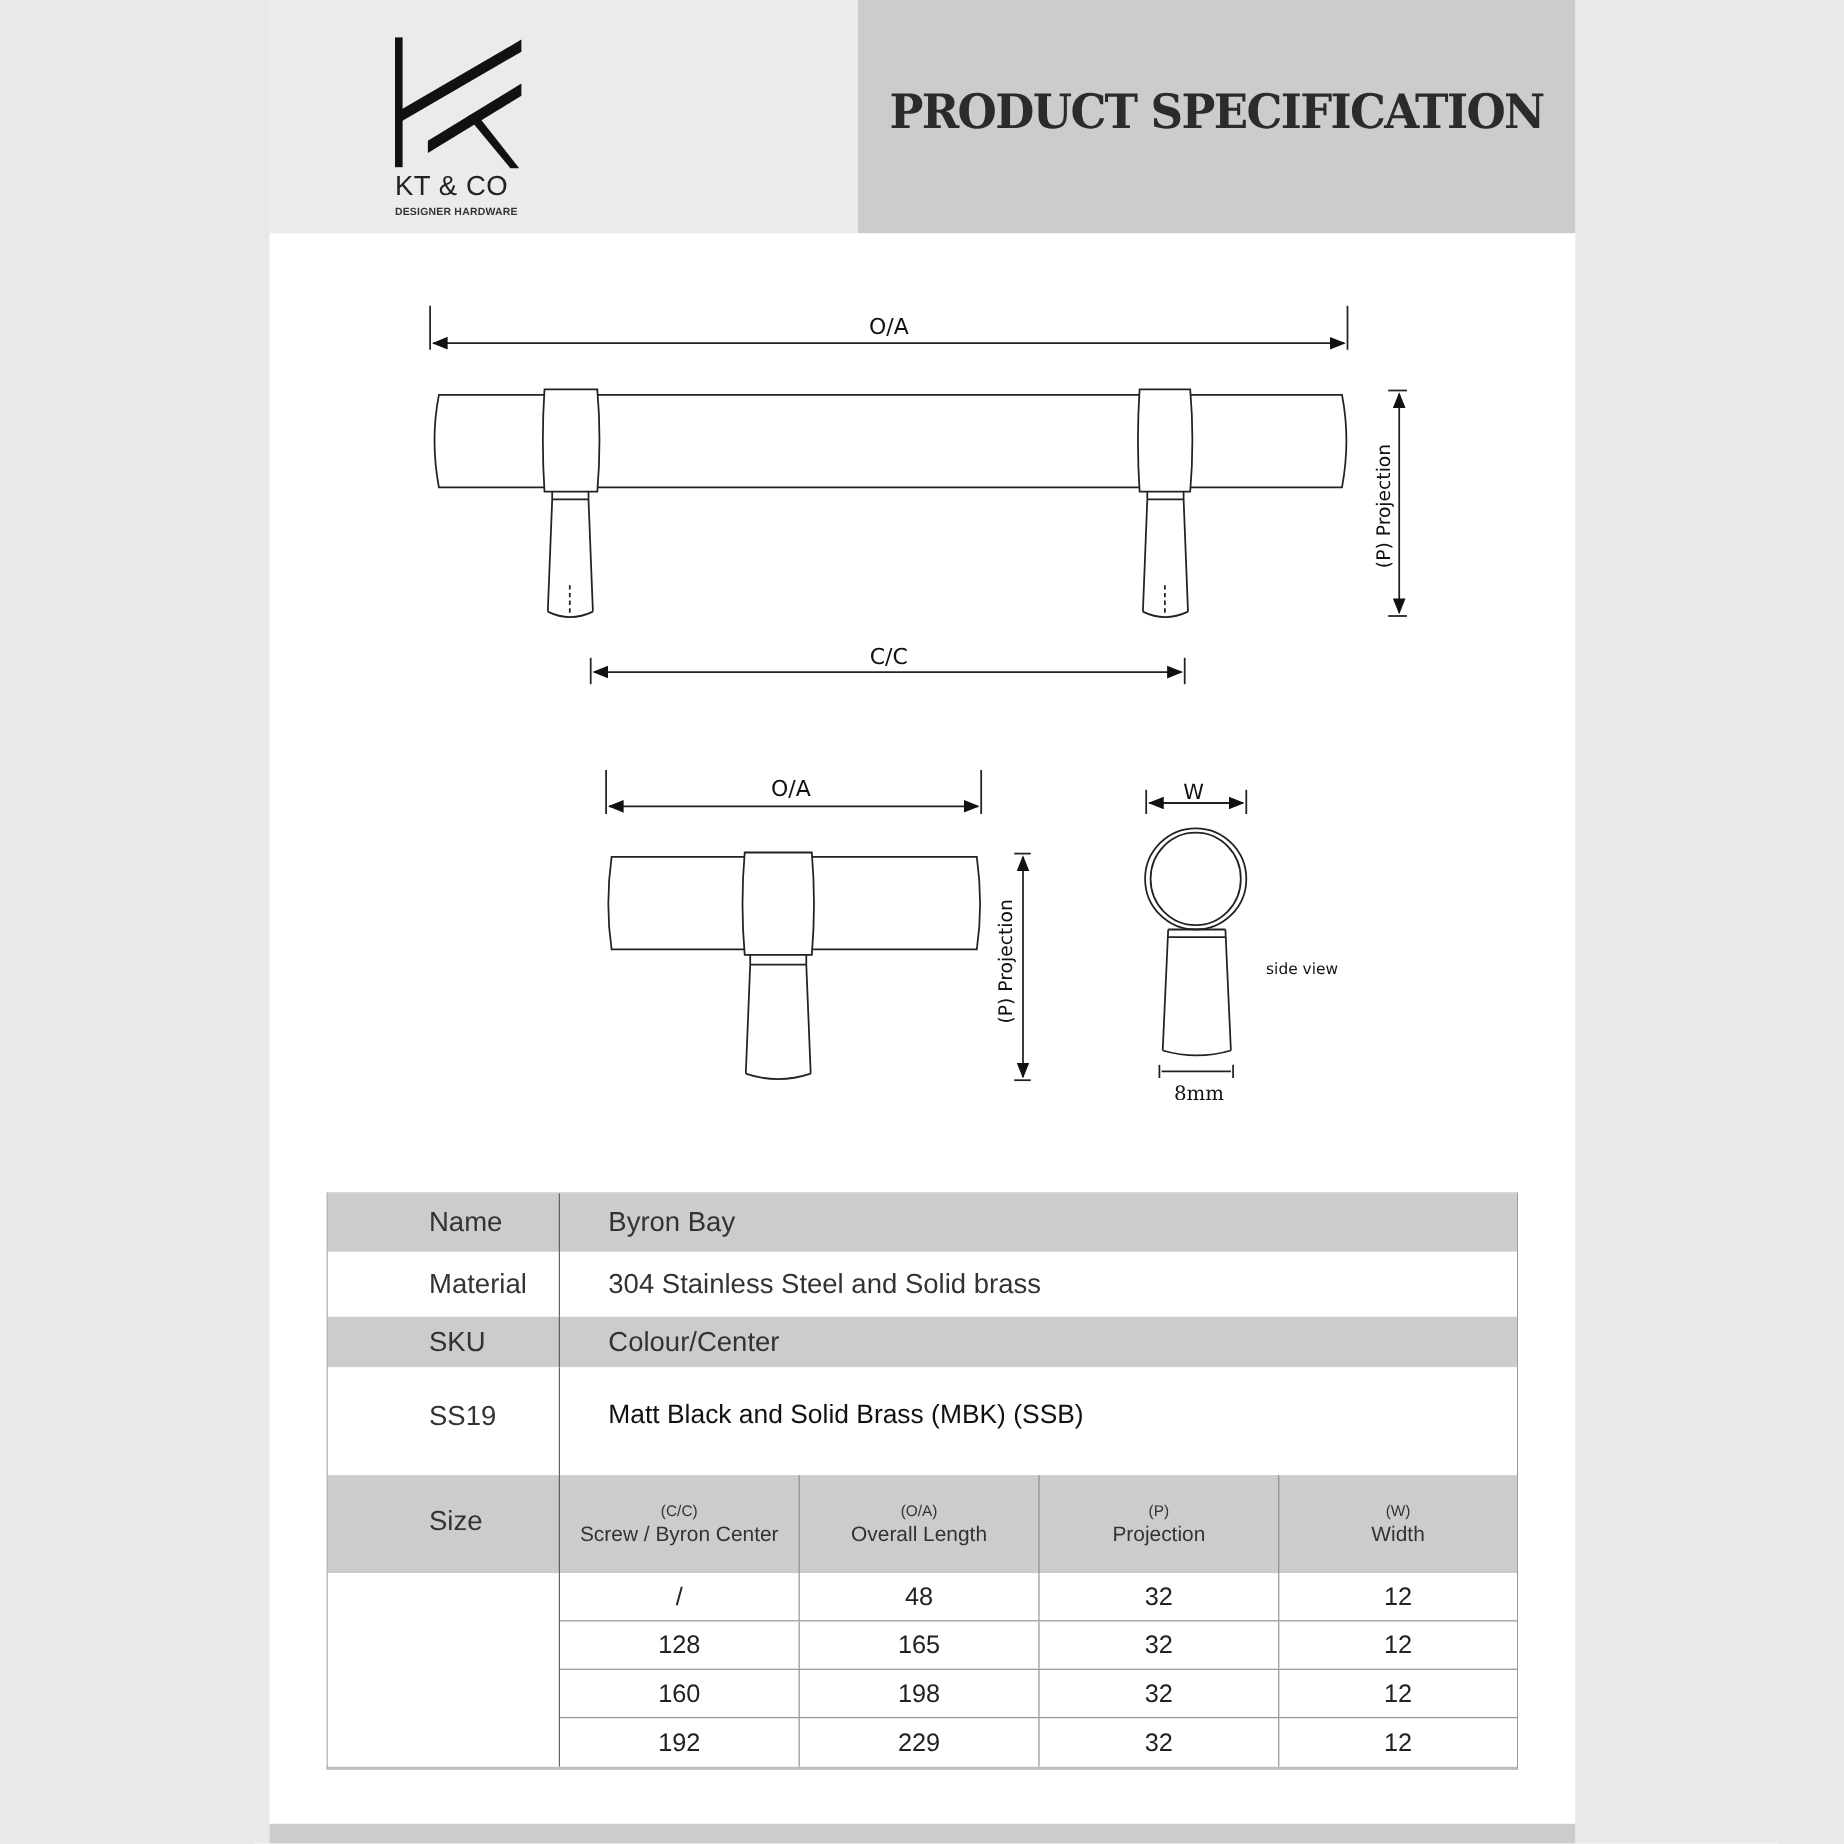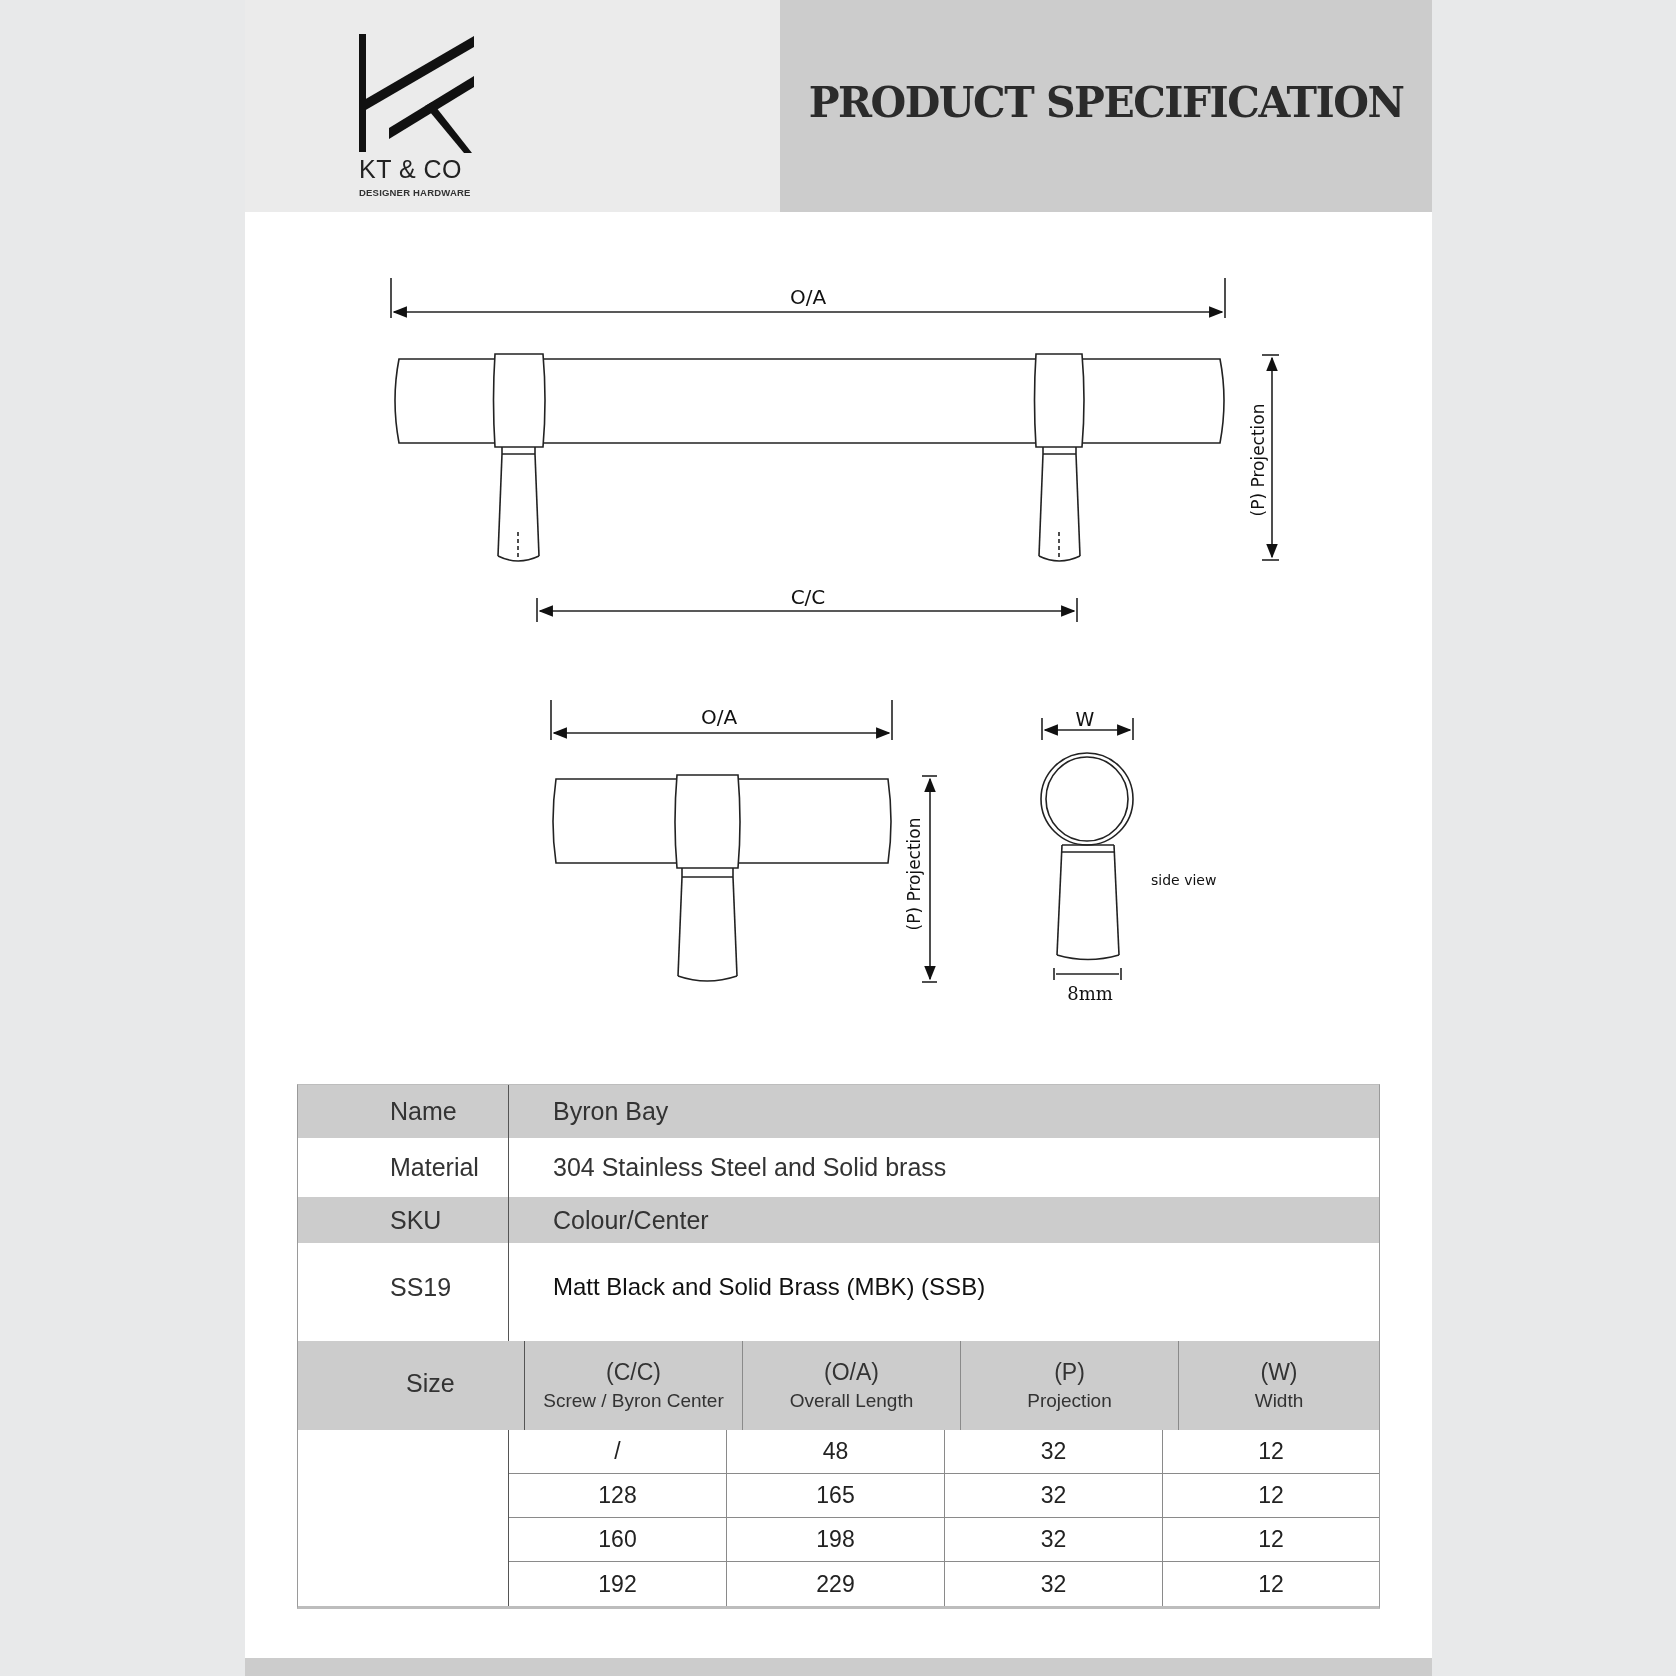--- a/index.html
+++ b/index.html
@@ -23,26 +23,26 @@
   .row.white { background: #ffffff; }
   .lbl { width: 211px; border-right: 1px solid #555; padding-left: 92px; font-size: 25px; color: #333; display: flex; align-items: center; }
   .val { flex: 1; padding-left: 44px; font-size: 25px; color: #333; display: flex; align-items: center; }
   .r-name { height: 53px; }
   .r-material { height: 59px; }
   .r-sku { height: 46px; }
   .r-ss19 { height: 98px; }
   .r-ss19 .val { font-size: 24px; color: #111; padding-bottom: 10px; }
   .r-ss19 .lbl { padding-bottom: 10px; }
   .r-size { height: 89px; }
-  .r-size .lbl { align-items: flex-start; padding-top: 28px; margin-left: 16px; }
+  .r-size .lbl { align-items: flex-start; padding-top: 28px; }
   .subcols { flex: 1; display: flex; }
   .subcol { border-right: 1px solid #8a8a8a; display: flex; flex-direction: column; align-items: center; justify-content: center; gap: 4px; font-size: 19px; color: #333; }
   .subcol:last-child { border-right: none; }
   .w1 { width: 218px; } .w2 { width: 218px; justify-content: center; } .w3 { width: 218px; } .w4 { flex: 1; }
-  .subcol .code { font-size: 23px; }
+  .subcol .code { font-size: 14px; }
   .datablock { display: flex; }
   .datablock .lbl { border-right: 1px solid #555; }
   .datarows { flex: 1; }
   .drow { display: flex; height: 44px; border-bottom: 1px solid #8a8a8a; }
   .drow:last-child { border-bottom: none; }
   .dcell { border-right: 1px solid #8a8a8a; display: flex; align-items: center; justify-content: center; font-size: 23px; color: #222; }
   .dcell:last-child { border-right: none; }
 </style>
 </head>
 <body>

